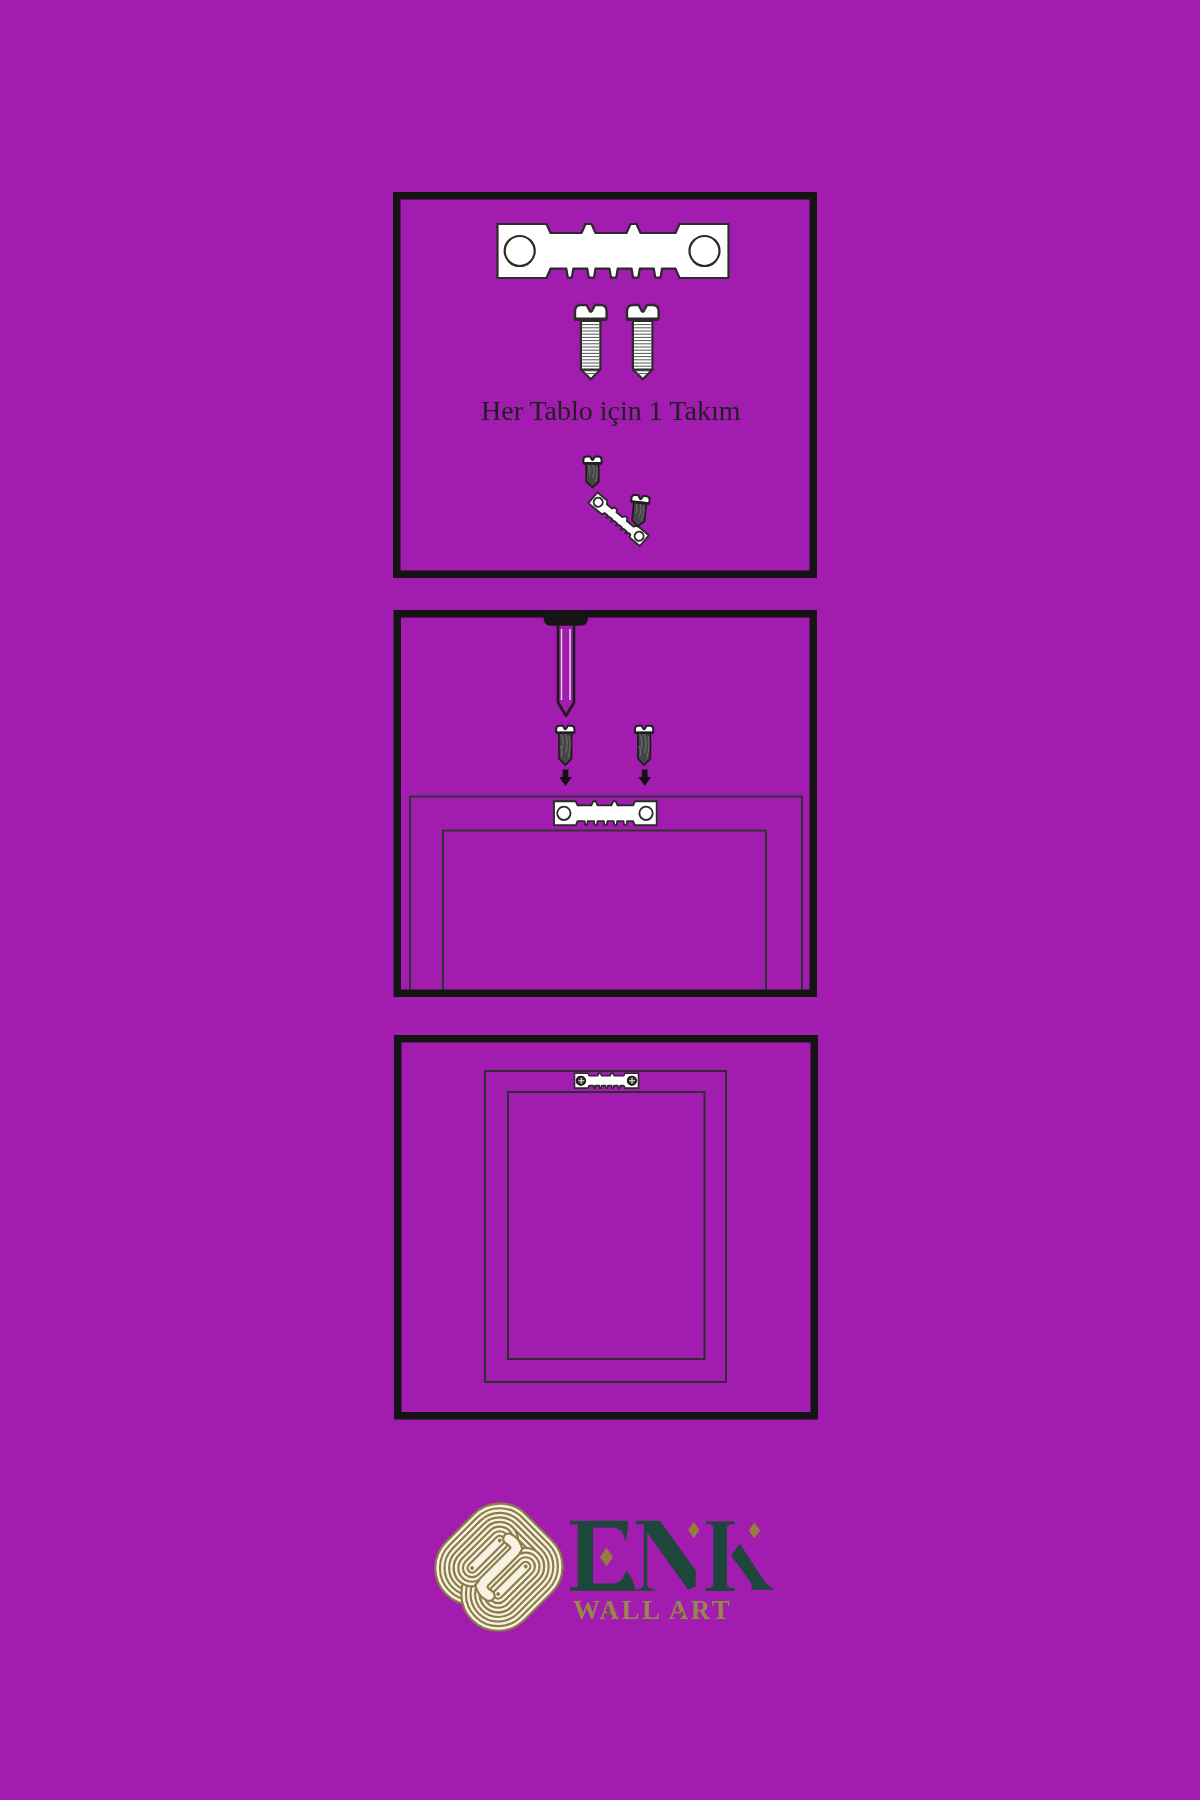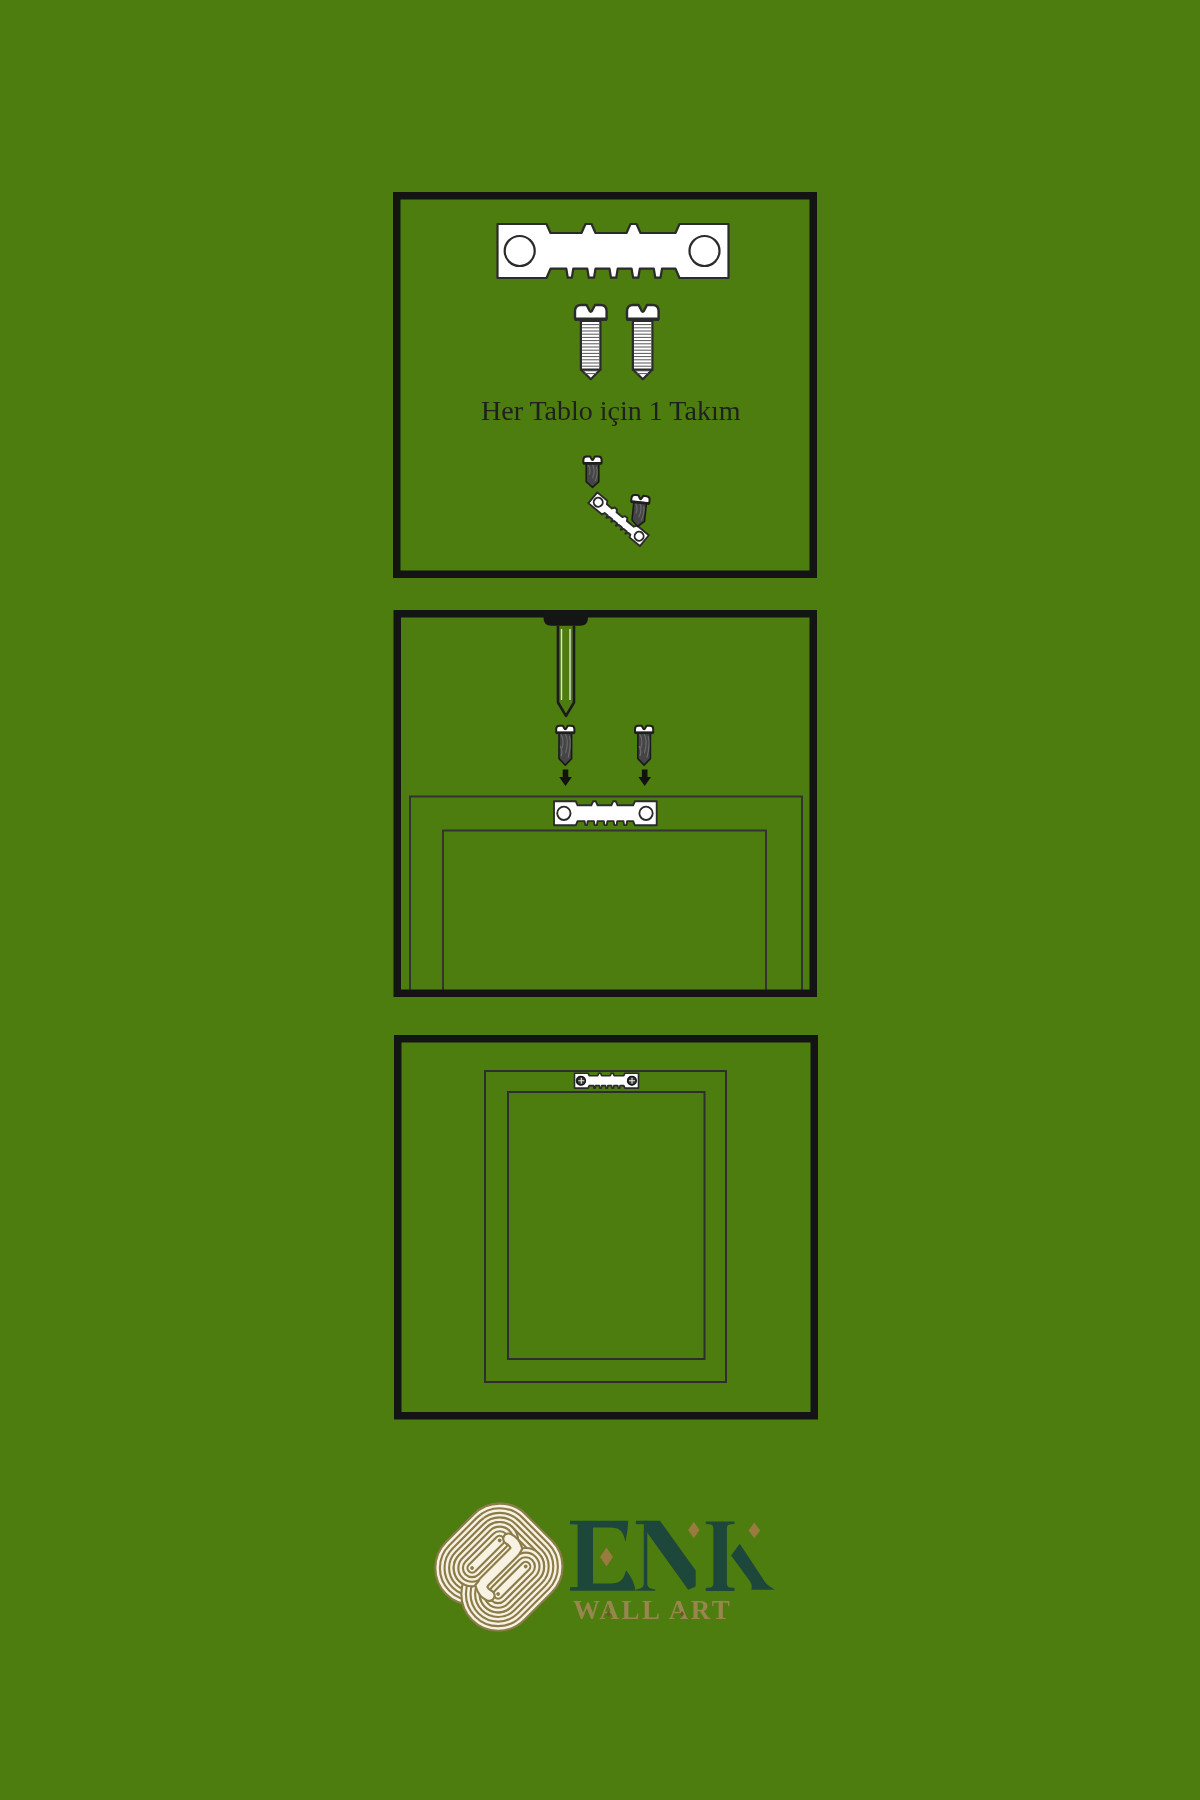--- a/index.html
+++ b/index.html
@@ -1,16 +1,16 @@
 <!DOCTYPE html>
 <html><head>
 <meta charset="utf-8">
 <style>
 html,body{margin:0;padding:0;background:#ffffff;}
-.page{position:relative;width:1200px;height:1800px;overflow:hidden;background:#4d7c0f;}
+.page{position:relative;width:1200px;height:1800px;overflow:hidden;background:#a21caf;}
 svg{position:absolute;left:0;top:0;}
 </style>
 </head>
 <body>
 <div class="page">
 <svg width="1200" height="1800" viewBox="0 0 1200 1800">
 <defs>
   <path id="bracket" d="M0,0 H49 L53,9 H84 L88,0 H94 L98,9 H129 L133,0 H139 L143,9 H178 L182,0 H231 V54 H182 L178,44.7 H164.5 L163,53.7 H157.8 L156.3,44.7 H142.3 L140.8,53.7 H135.6 L134.1,44.7 H120.2 L118.7,53.7 H113.5 L112,44.7 H98 L96.5,53.7 H91.3 L89.8,44.7 H75.8 L74.3,53.7 H70.3 L68.8,44.7 H53 L49,54 H0 Z"></path>
   <g id="bracketG">
     <use href="#bracket"></use>

